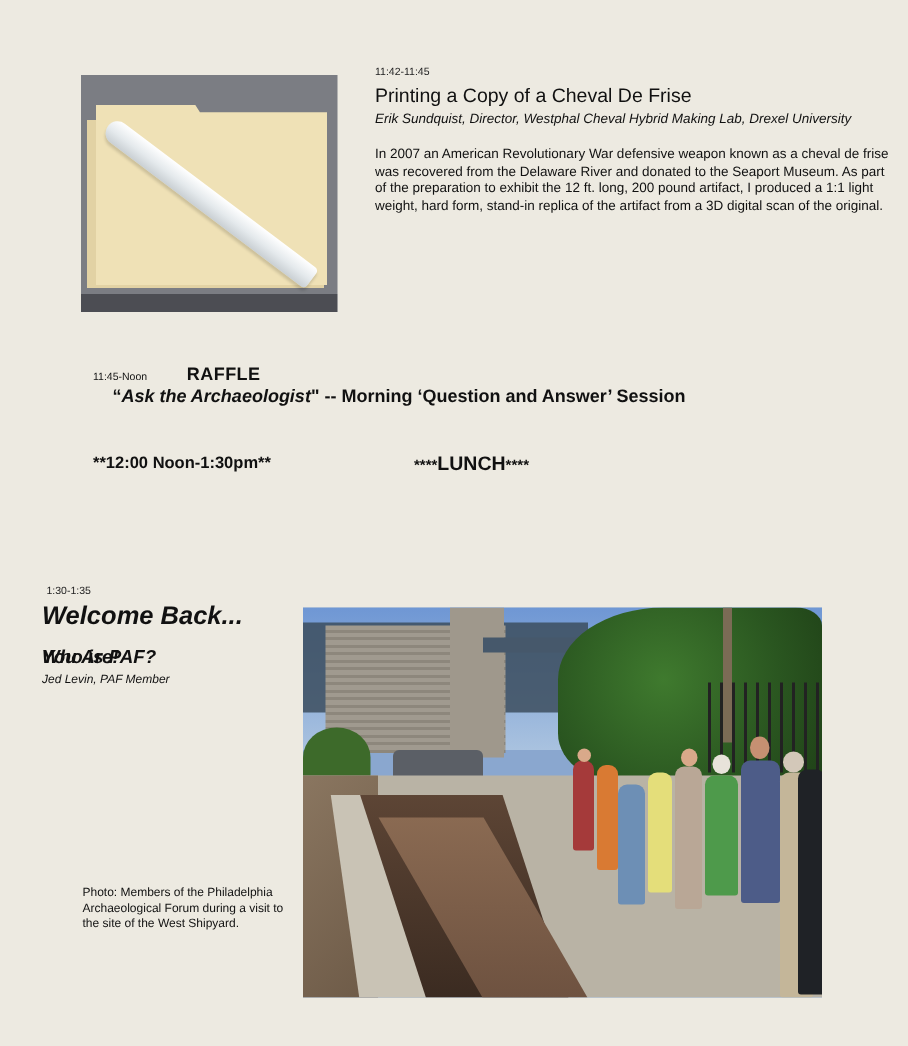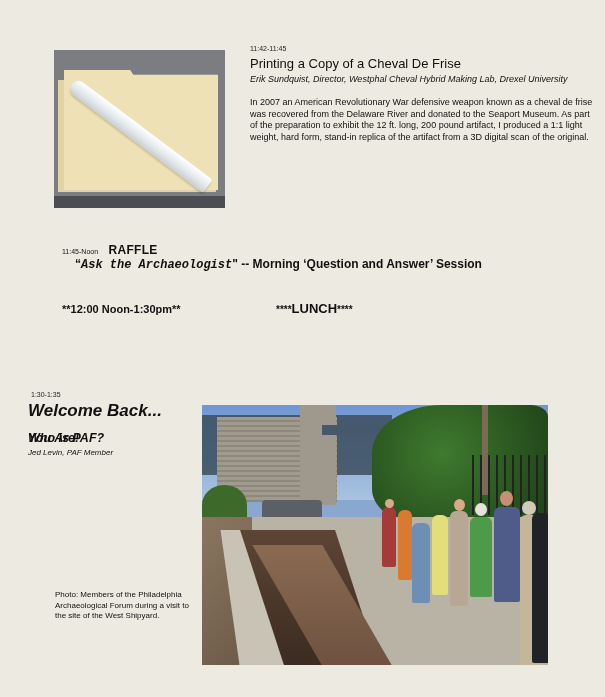--- a/index.html
+++ b/index.html
@@ -66,23 +66,23 @@
 
     
     .time { font-size: 7px; color: #222; }
     #sess1-time { left: 250px; top: 45px; }
     #sess1-title { left: 250px; top: 56px; font-size: 13px; font-weight: normal; }
     #sess1-speaker { left: 250px; top: 74px; font-size: 9px; font-style: italic; line-height: 11px; width: 330px; }
     #sess1-desc { left: 250px; top: 97px; font-size: 9px; line-height: 11.6px; width: 345px; }
 
     #raffle-row { left: 62px; top: 240px; white-space: nowrap; }
     #raffle-time { font-size: 7px; }
-    #raffle-label { font-size: 12px; font-weight: bold; margin-left: 6px; letter-spacing: .3px; }
+    #raffle-label { font-size: 12px; font-weight: bold; margin-left: 22px; letter-spacing: .3px; }
     #qa-row { left: 75px; top: 257px; font-size: 12px; font-weight: bold; white-space: nowrap; }
-    #qa-row .it { font-style: italic; font-family: Liberation Mono, monospace; }
+    #qa-row .it { font-style: italic; }
 
     #lunch-time { left: 62px; top: 303px; font-size: 11px; font-weight: bold; }
     #lunch-label { left: 276px; top: 301px; font-size: 13px; font-weight: bold; text-align: center; }
     #lunch-label .stars { font-size: 10px; }
 
     #sess2-time { left: 31px; top: 391px; }
     #sess2-l1 { left: 28px; top: 401px; font-size: 17px; font-weight: bold; font-style: italic; }
     #sess2-l2 { left: 28px; top: 415px; font-size: 12.5px; font-weight: bold; font-style: italic; margin-top: 16px; }
     #sess2-l3 { left: 28px; top: 431px; font-size: 12.5px; font-weight: bold; font-style: italic; text-align: right; }
     #sess2-speaker { left: 28px; top: 448px; font-size: 8px; font-style: italic; }

